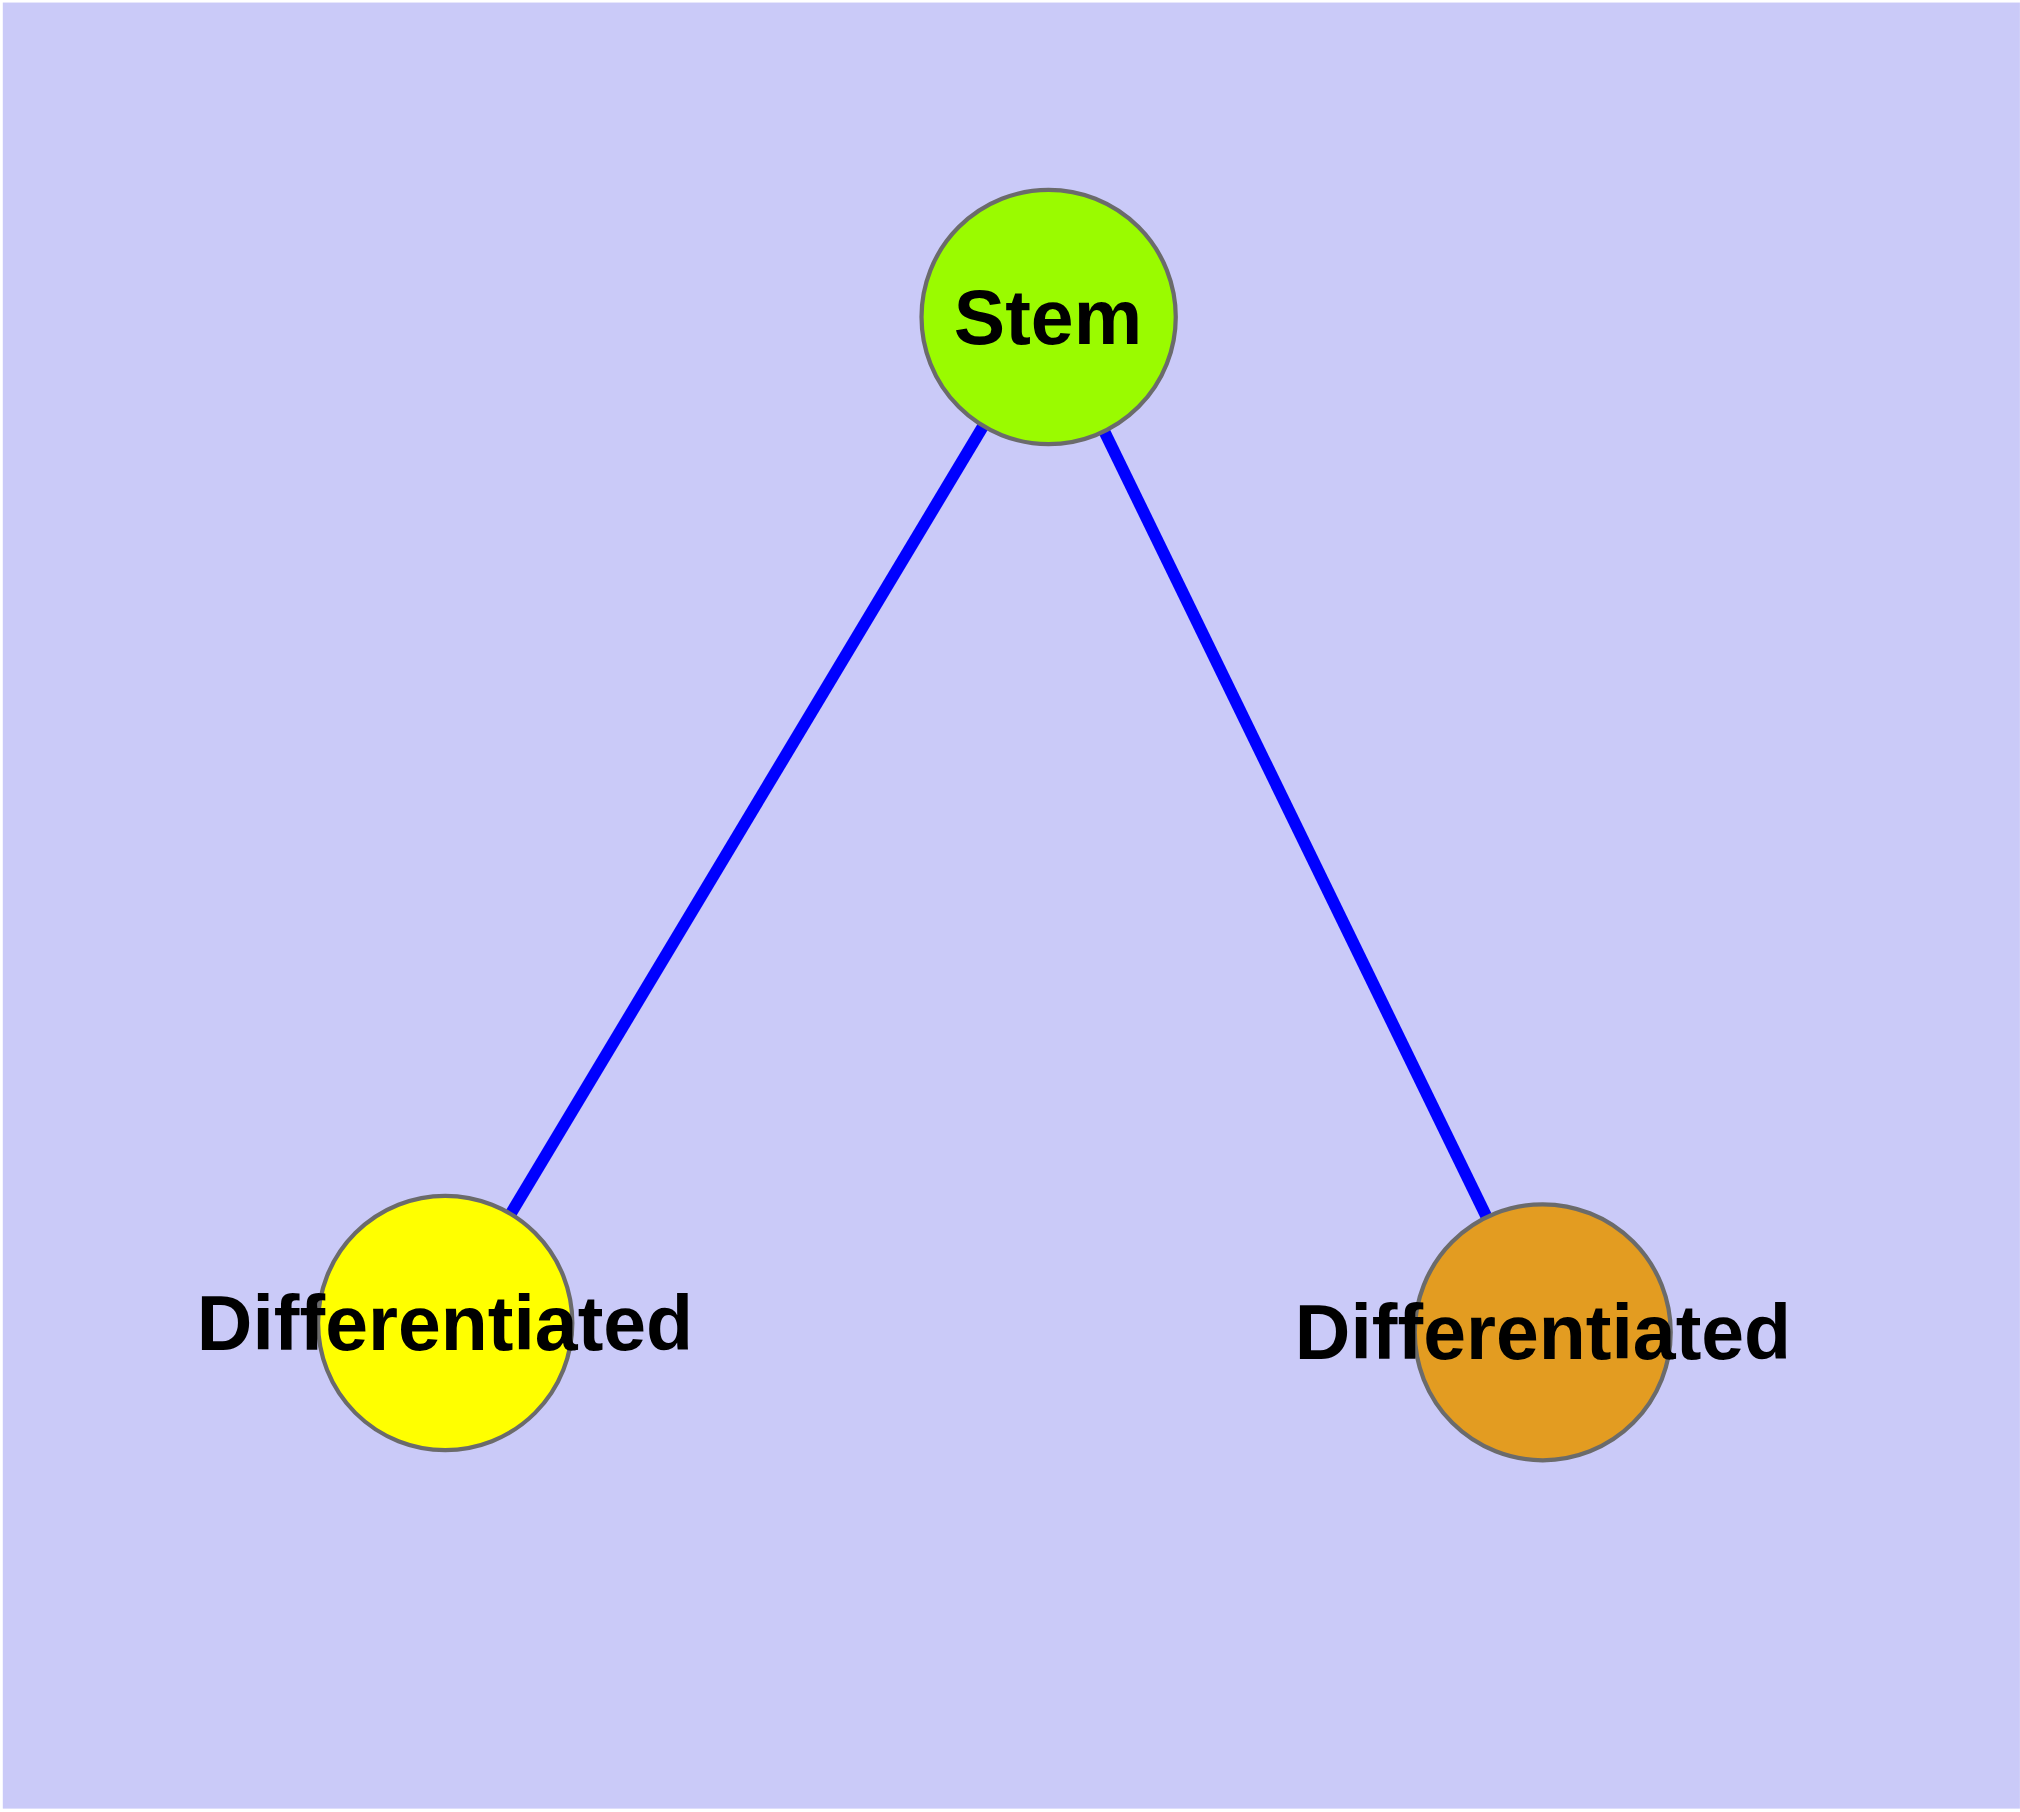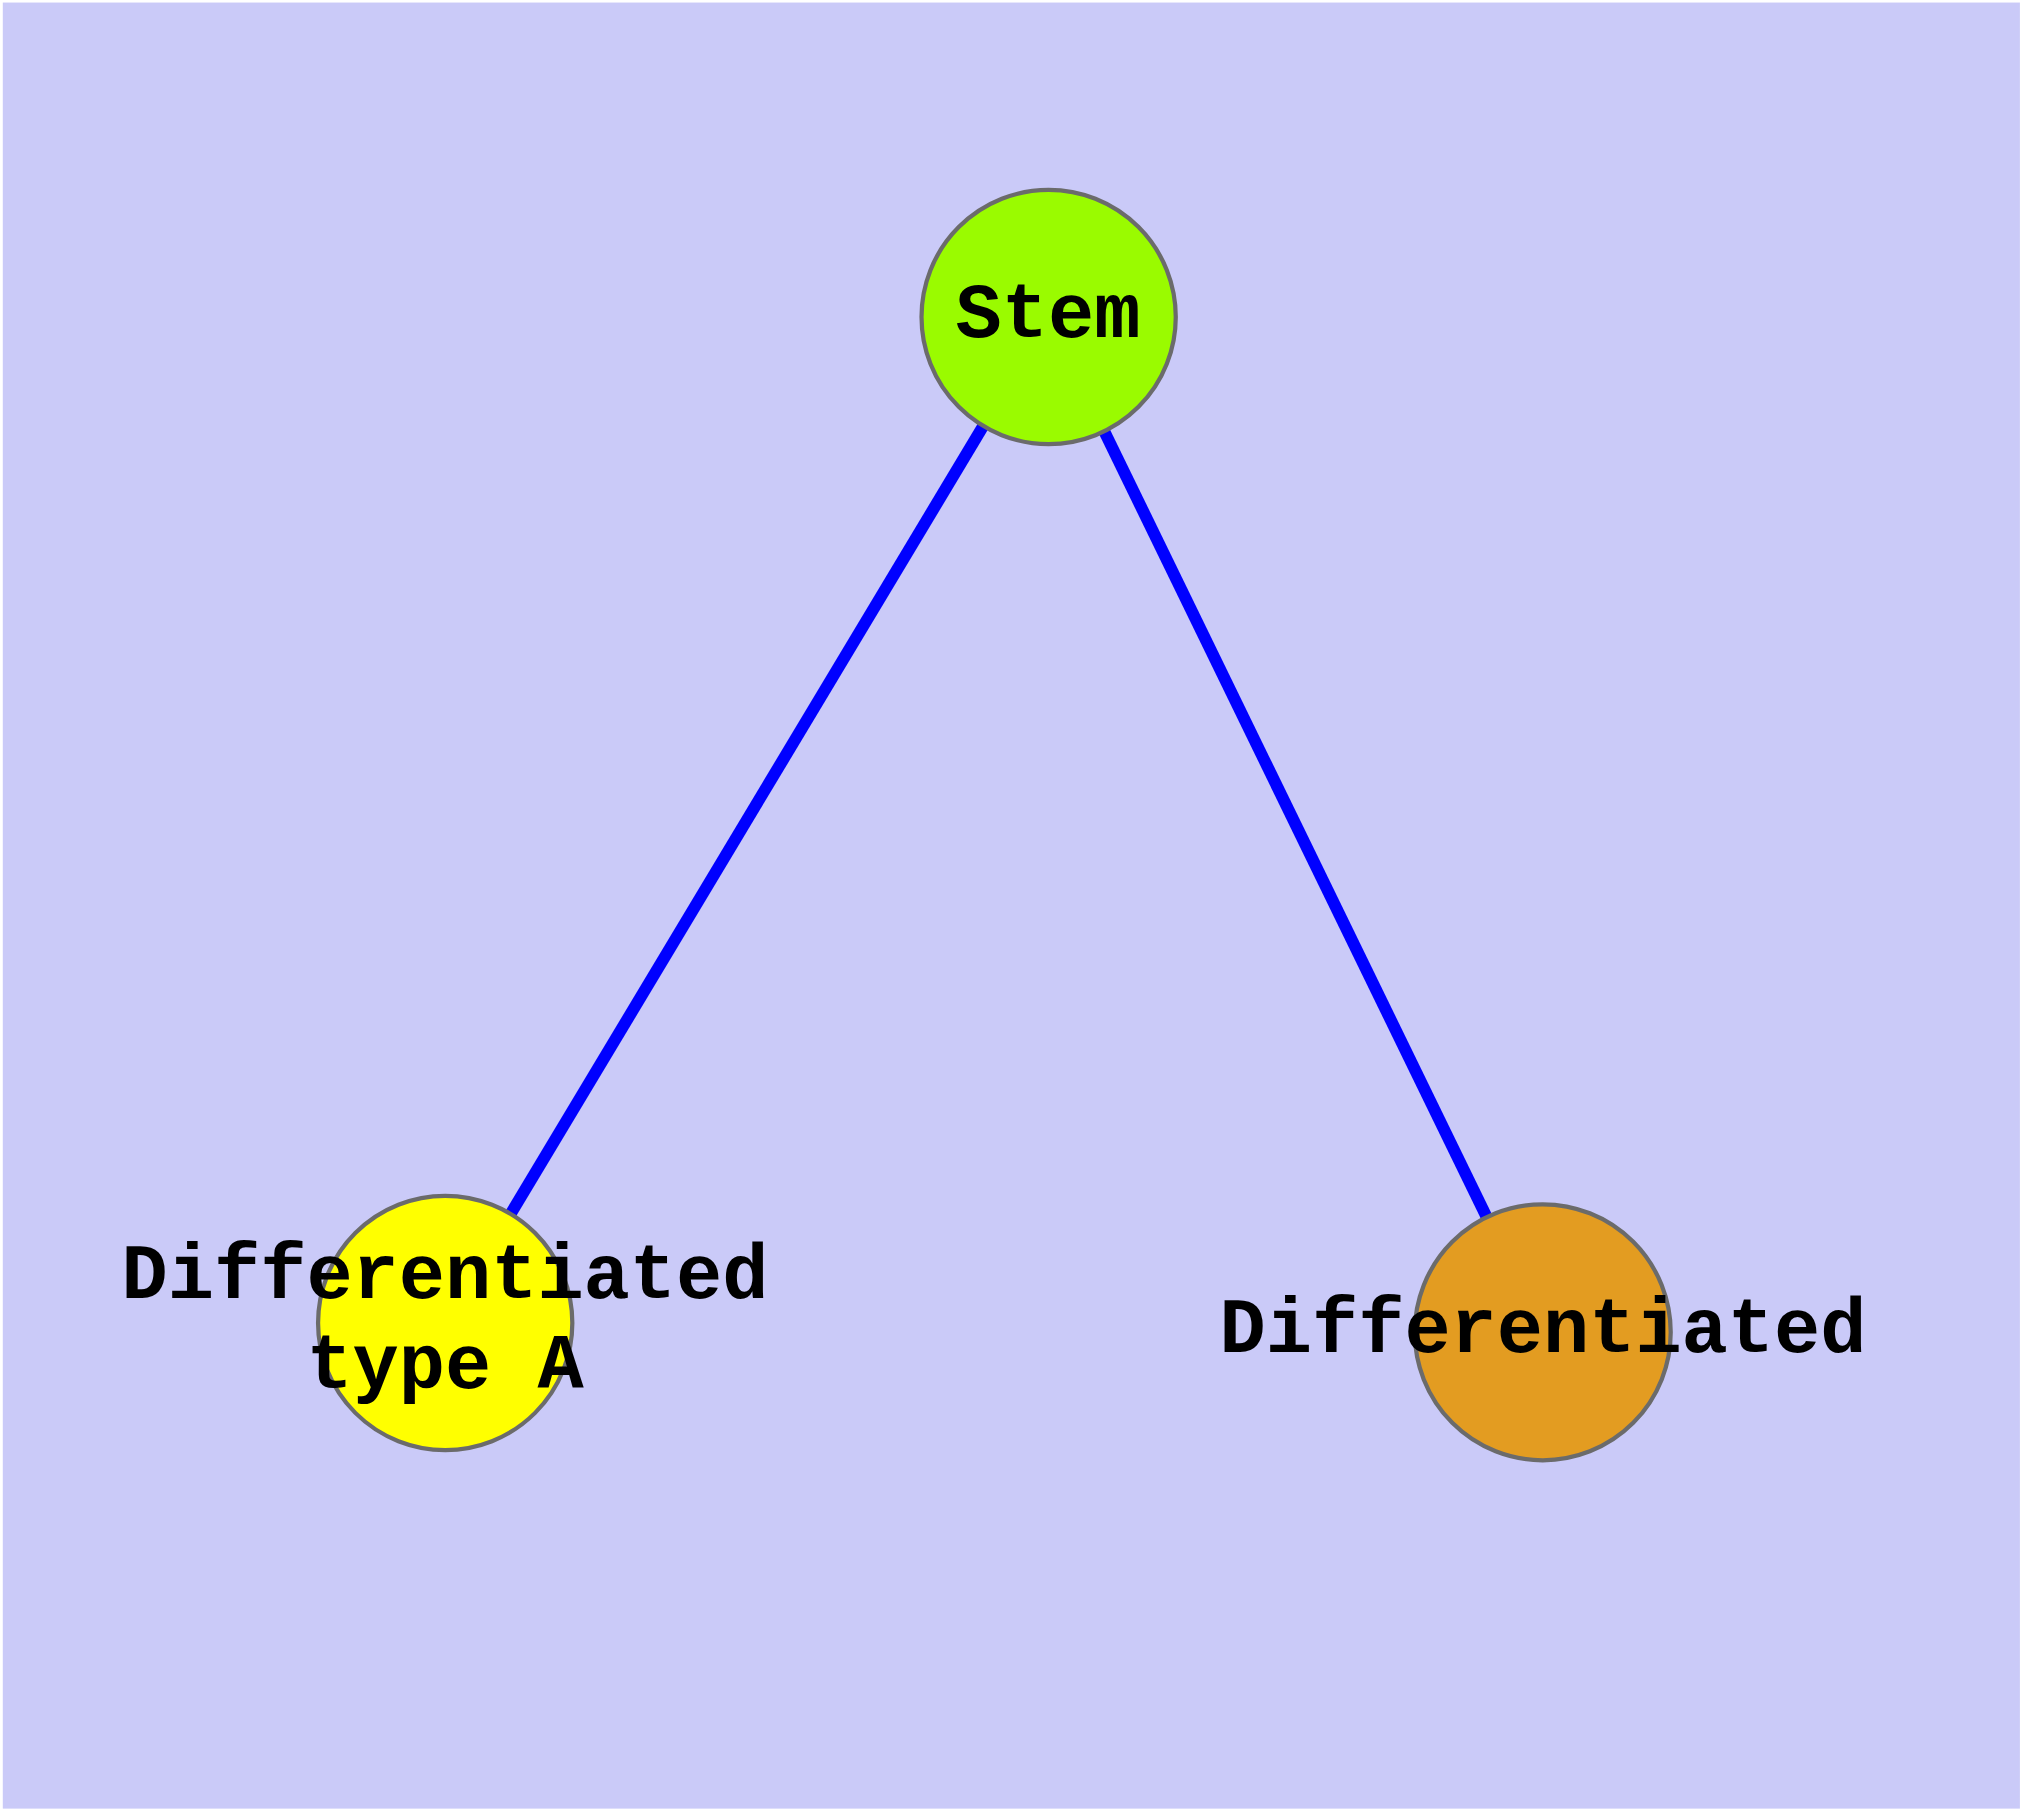--- a/index.html
+++ b/index.html
@@ -27,21 +27,21 @@
     position: absolute;
     transform: translate(-50%, -50%);
     text-align: center;
     font-weight: bold;
     font-size: 77px;
     line-height: 90px;
     color: #000000;
     white-space: nowrap;
     pointer-events: none;
   }
-  .node-label span { display: block; font-family: Liberation Mono, monospace; }
+  .node-label span { display: block; }
 </style>
 </head>
 <body>
 
 <div id="stage">
 
   <svg id="graph-svg" viewBox="0 0 2384 2138" xmlns="http://www.w3.org/2000/svg">
 
     <rect fill="#CACAF8" x="3" y="3" width="2380" height="2131"></rect>
 
@@ -52,21 +52,20 @@
     <circle cx="525" cy="1561" r="150" fill="#FFFF00" stroke="#6B6B6B" stroke-width="5"></circle>
     <circle cx="1820" cy="1572" r="151" fill="#E39C21" stroke="#6B6B6B" stroke-width="5"></circle>
   </svg>
 
   <div class="node-label" style="left: 1048px; top: 317px;">
     <span>Stem</span>
   </div>
 
   <div class="node-label" style="left: 445px; top: 1323px;">
     <span>Differentiated</span>
-    <span>type A</span>
   </div>
 
   <div class="node-label" style="left: 1543px; top: 1332px;">
     <span>Differentiated</span>
   </div>
 
 </div>
 
 
 </body></html>

